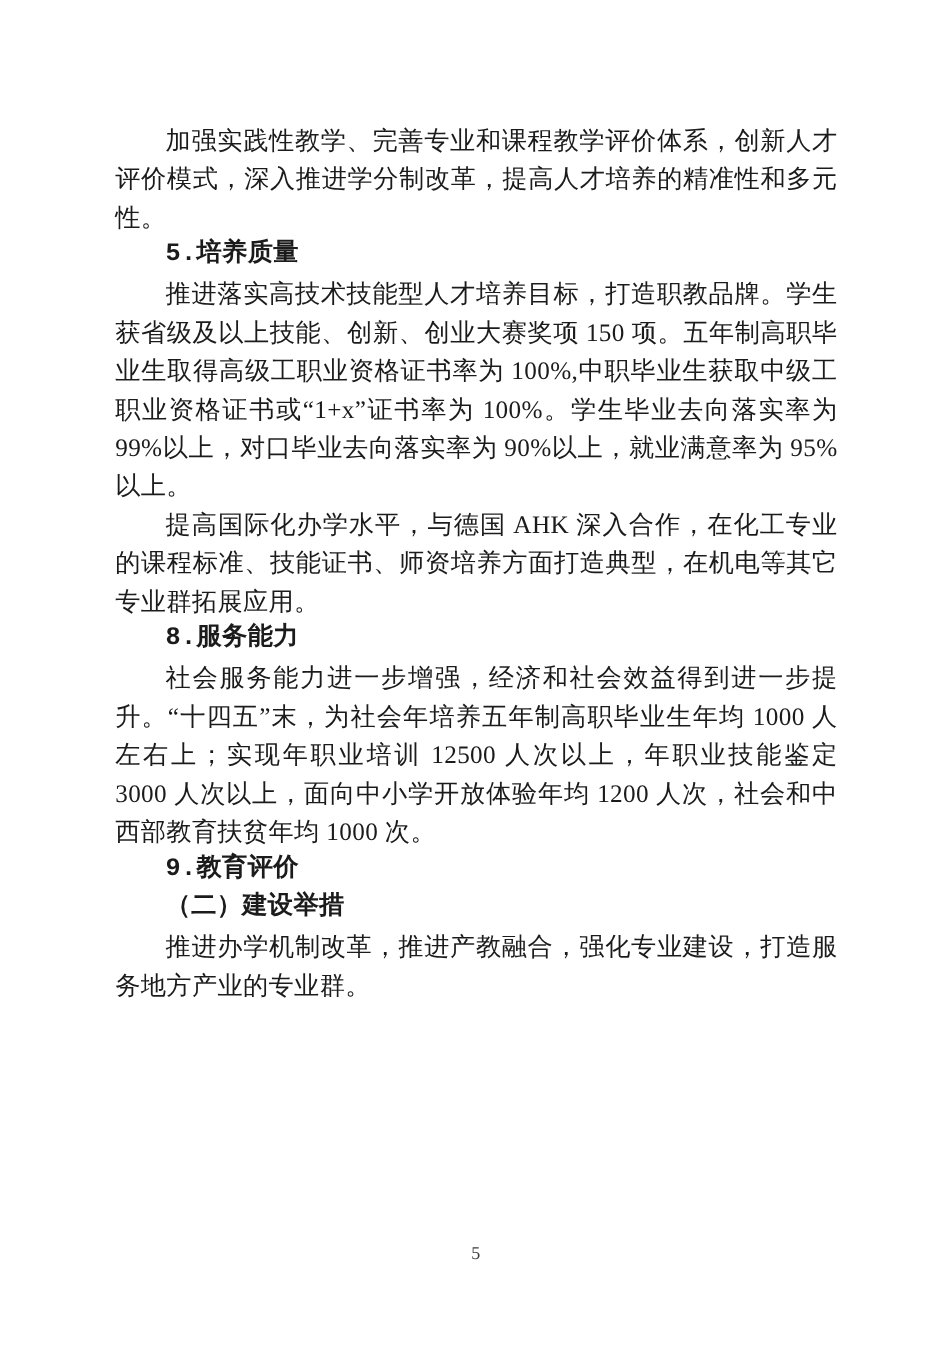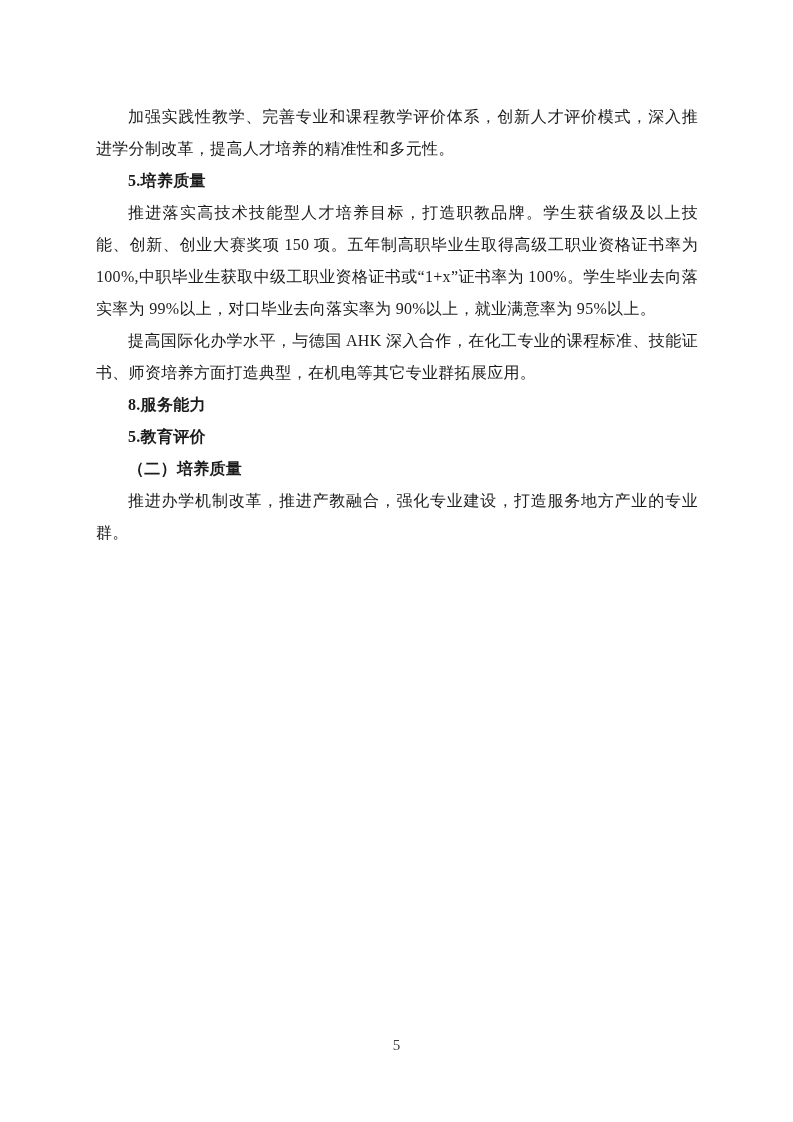--- a/index.html
+++ b/index.html
@@ -19,33 +19,33 @@
   }
   .content {
     position: absolute;
     top: 101px;
     left: 96px;
     width: 602px;
   }
   .para, .heading, .heading2 {
     margin: 0;
     padding: 0;
-    font-size: 16px;
+    font-size: 21px;
     line-height: 32px;
     text-indent: 2em;
     letter-spacing: 0.3px;
   }
   .para {
     text-align: justify;
     font-weight: 400;
     font-family: "Liberation Serif", "DejaVu Serif", serif;
   }
   .heading, .heading2 {
     font-weight: 700;
-    font-family: Liberation Serif, serif;
+    font-family: Liberation Mono, monospace;
     text-align: left;
   }
   .footer {
     position: absolute;
     left: 0;
     top: 1036px;
     width: 100%;
     text-align: center;
   }
   .page-number {
@@ -57,21 +57,22 @@
 </head>
 <body>
 
 <div class="page">
   <main class="content">
     <p class="para">加强实践性教学、完善专业和课程教学评价体系，创新人才评价模式，深入推进学分制改革，提高人才培养的精准性和多元性。</p>
     <p class="heading">5.培养质量</p>
     <p class="para">推进落实高技术技能型人才培养目标，打造职教品牌。学生获省级及以上技能、创新、创业大赛奖项 150 项。五年制高职毕业生取得高级工职业资格证书率为 100%,中职毕业生获取中级工职业资格证书或“1+x”证书率为 100%。学生毕业去向落实率为 99%以上，对口毕业去向落实率为 90%以上，就业满意率为 95%以上。</p>
     <p class="para">提高国际化办学水平，与德国 AHK 深入合作，在化工专业的课程标准、技能证书、师资培养方面打造典型，在机电等其它专业群拓展应用。</p>
     <p class="heading">8.服务能力</p>
-    <p class="heading">5.教育评价</p>
-    <p class="heading2">（二）培养质量</p>
+    <p class="para">社会服务能力进一步增强，经济和社会效益得到进一步提升。“十四五”末，为社会年培养五年制高职毕业生年均 1000 人左右上；实现年职业培训 12500 人次以上，年职业技能鉴定 3000 人次以上，面向中小学开放体验年均 1200 人次，社会和中西部教育扶贫年均 1000 次。</p>
+    <p class="heading">9.教育评价</p>
+    <p class="heading2">（二）建设举措</p>
     <p class="para">推进办学机制改革，推进产教融合，强化专业建设，打造服务地方产业的专业群。</p>
 
   </main>
   <footer class="footer">
     <span class="page-number">5</span>
   </footer>
 </div>
 
 </body></html>

